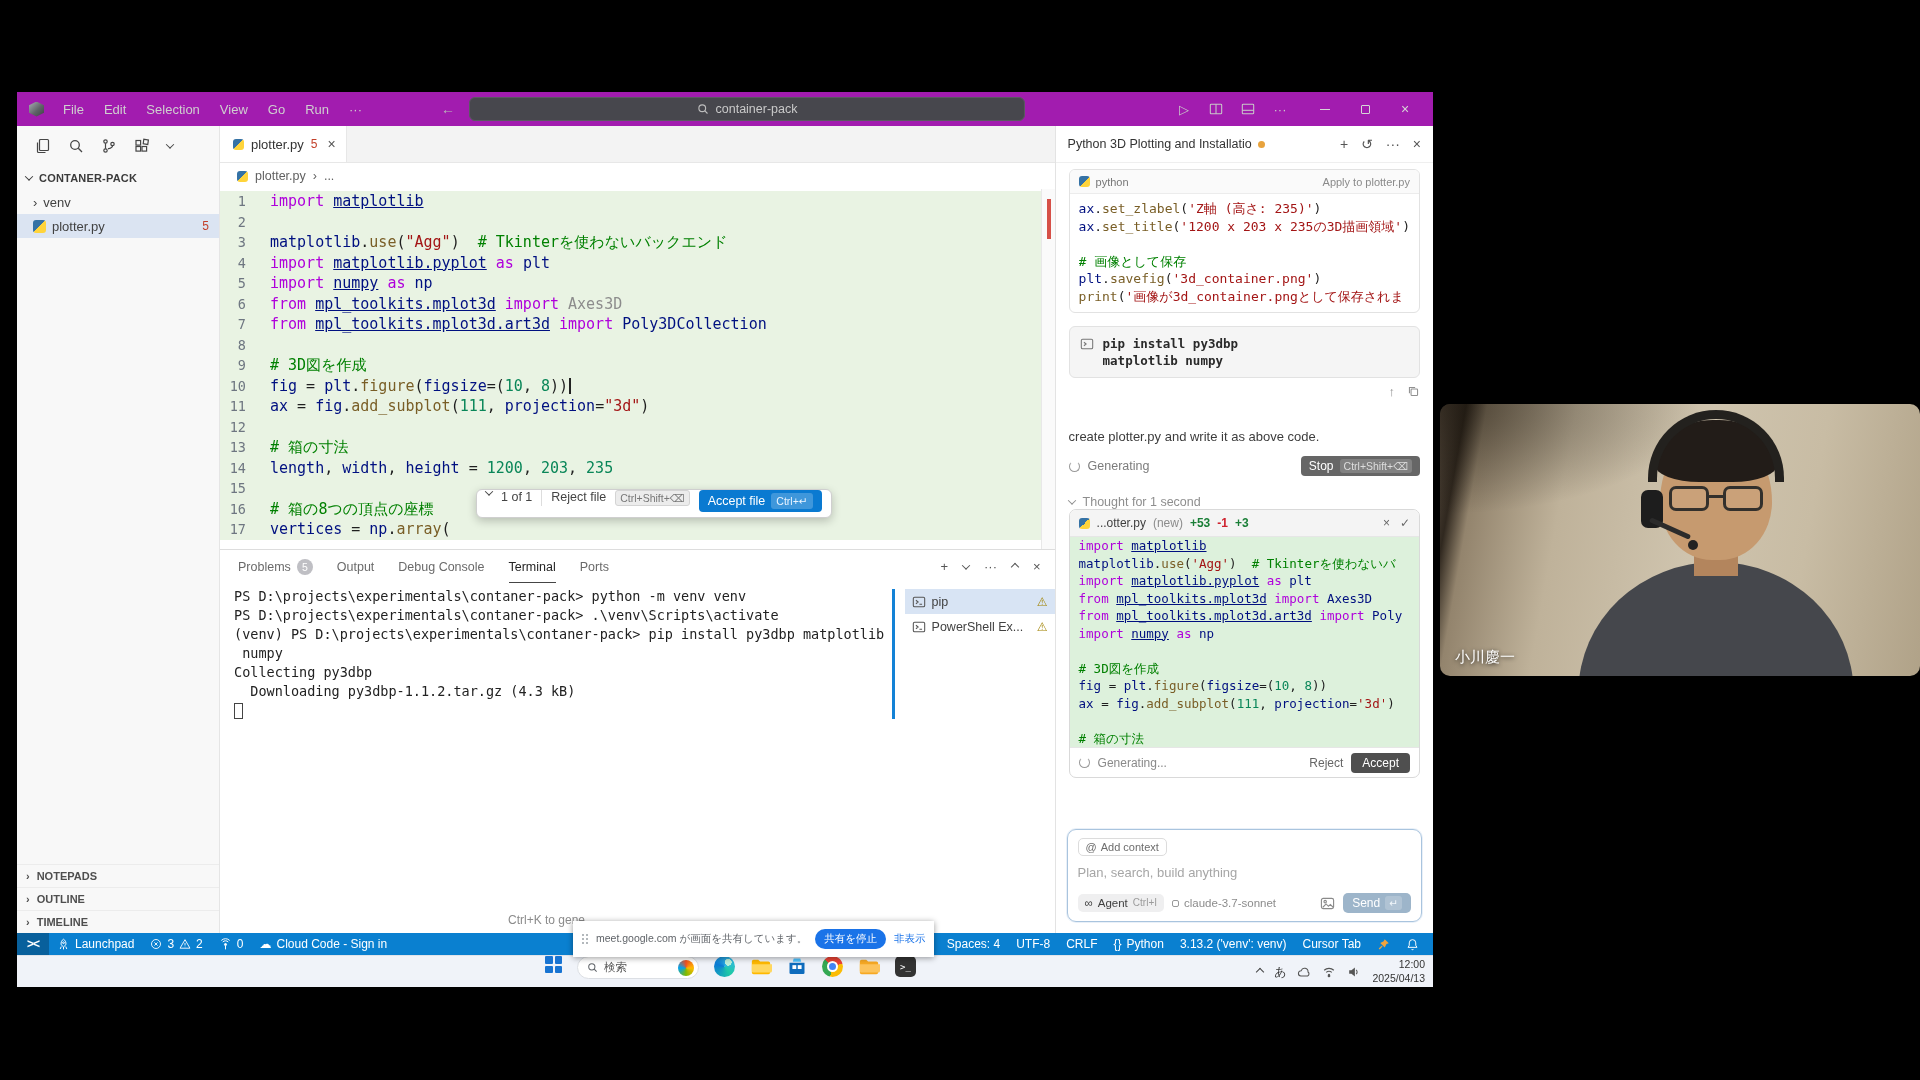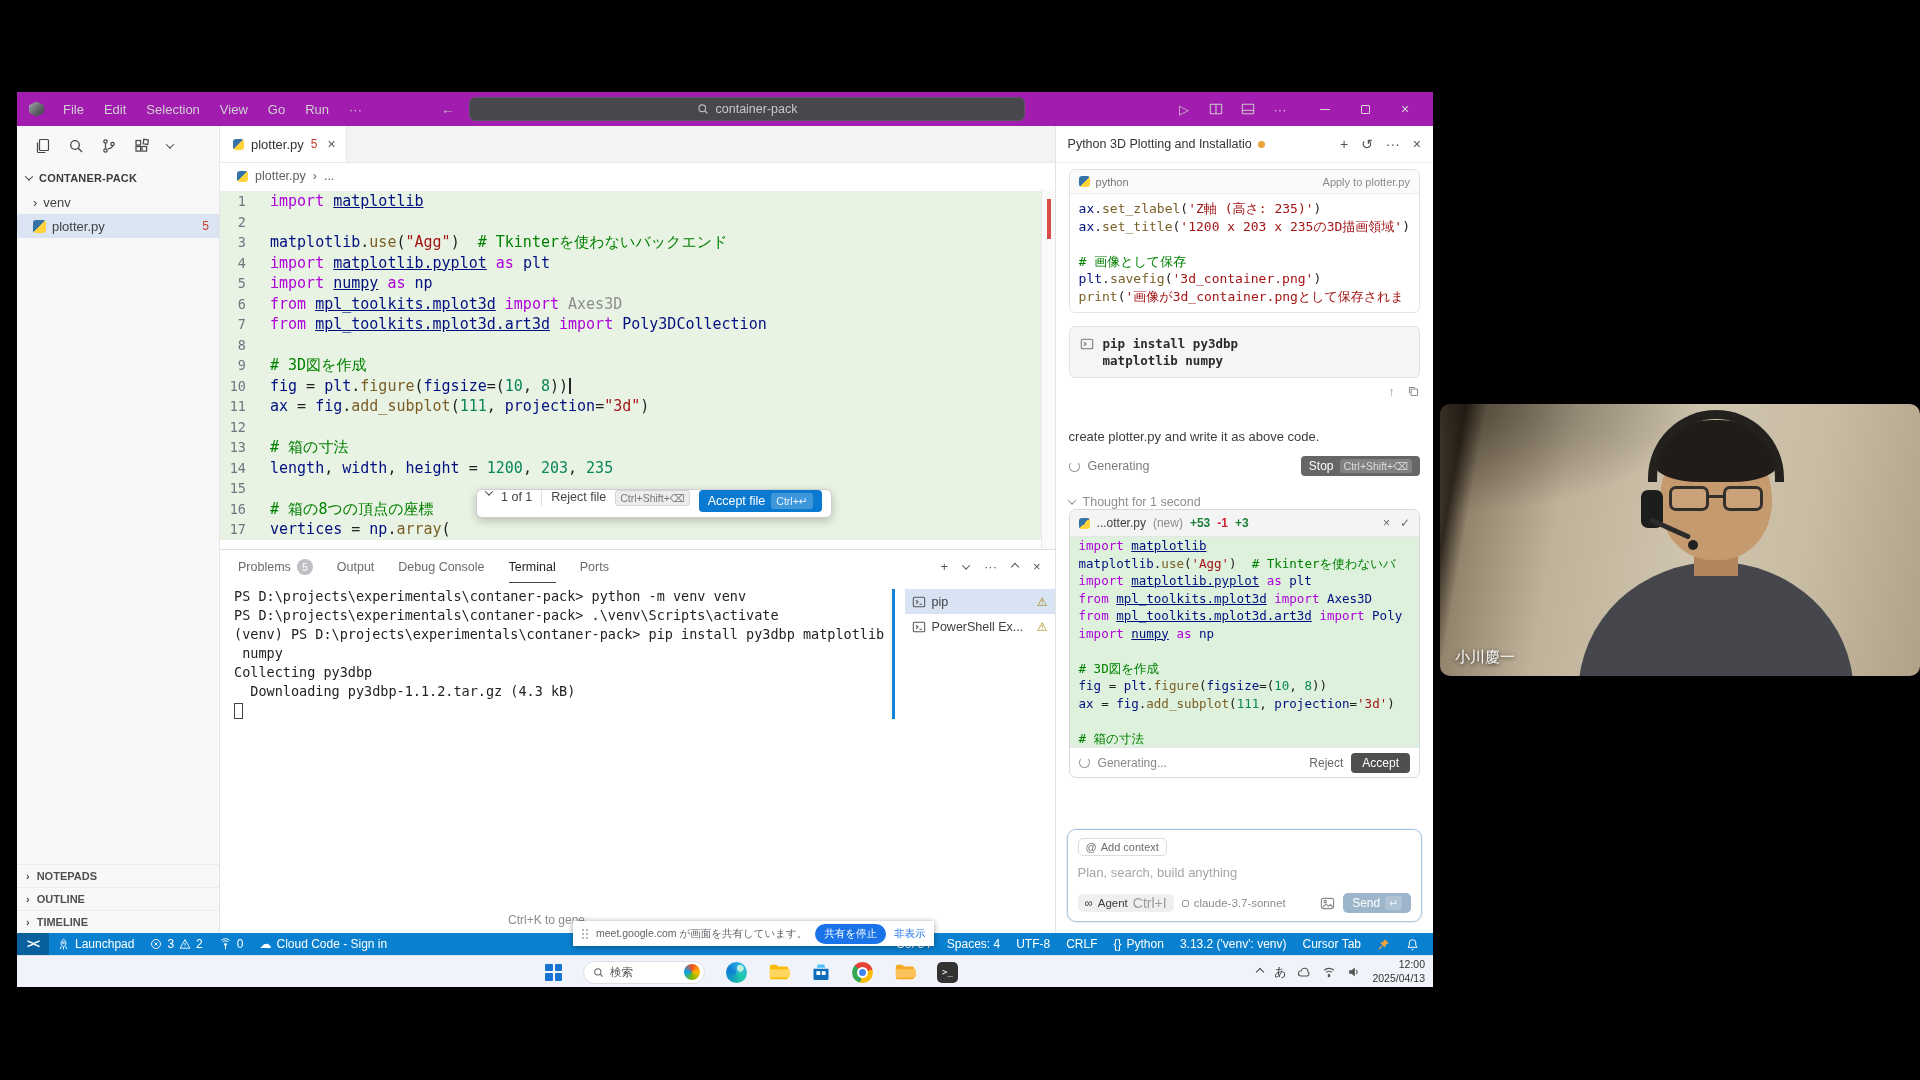--- a/index.html
+++ b/index.html
@@ -106,48 +106,48 @@
 .card-code{font-family:"DejaVu Sans Mono","Liberation Mono",monospace;font-size:12.5px}
 .card-code .cl{height:17.5px;line-height:17.5px;background:#ddf1dc;padding:0 9px;overflow:hidden;display:flex}
 .dc-footer{height:30px;border-top:1px solid #e6e6e6;display:flex;align-items:center;gap:8px;padding:0 9px;font-size:12px;color:#8a8a8a}
 .dc-reject{margin-left:auto;color:#666}
 .dc-accept{background:#4f4f4f;color:#fff;border-radius:4px;padding:3px 11px;font-size:12px}
 .composer{flex:0 0 auto;margin:8px 11px 11px;border:1px solid #a9c4de;border-radius:9px;padding:8px 10px;box-shadow:0 0 0 1px rgba(70,130,200,.12)}
 .ctx-chip{display:inline-flex;align-items:center;gap:4px;border:1px solid #dcdcdc;border-radius:5px;padding:2px 7px;font-size:11px;color:#6d6d6d}
 .placeholder{margin-top:9px;font-size:13px;color:#a6a6a6}
 .composer-bottom{margin-top:13px;display:flex;align-items:center;gap:8px}
 .agent-chip{display:flex;align-items:center;gap:5px;background:#efeff0;border-radius:5px;padding:2px 7px;font-size:11.5px;color:#3f3f3f}
-.agent-chip .kbd{background:transparent;border:none;color:#9b9b9b;font-size:14px;padding:0}
+.agent-chip .kbd{background:transparent;border:none;color:#9b9b9b;font-size:10px;padding:0}
 .model-sel{display:flex;align-items:center;gap:5px;font-size:11.5px;color:#8c8c8c}
 .model-dot{width:7px;height:7px;border:1.2px solid #999;border-radius:2px}
 .img-icon{margin-left:auto;color:#8a8a8a}
 .send-btn{display:flex;align-items:center;gap:5px;background:#9db5ca;color:#fff;border-radius:5px;padding:3px 9px;font-size:12px}
 .send-btn .kbd{background:rgba(255,255,255,.2);border:none;color:#f2f7fb}
 
 .statusbar{height:22px;flex:0 0 22px;background:#0a80d0;color:#fff;display:flex;align-items:center;font-size:12px}
 .sb-left{display:flex;align-items:center;height:100%}
 .sb-right{margin-left:auto;display:flex;align-items:center;height:100%;padding-right:6px}
 .sb-item{display:flex;align-items:center;gap:5px;padding:0 8px;height:100%;white-space:nowrap}
 .sb-remote{background:#08609c;font-weight:bold;letter-spacing:-1px;padding:0 10px}
 
 .taskbar{height:32px;flex:0 0 32px;background:#f0f3f9;border-top:1px solid #dfe3ea;position:relative}
-.tb-apps{position:absolute;left:528px;top:0;height:32px;display:flex;align-items:center;gap:21px}
+.tb-apps{position:absolute;left:528px;top:0;height:32px;display:flex;gap:15px}
 .win-logo{width:17px;height:17px;display:grid;grid-template-columns:1fr 1fr;gap:2px}
 .win-logo span{background:#1874d2;border-radius:1px}
 .search-pill{width:122px;height:23px;background:#fff;border:1px solid #dcdfe4;border-radius:12px;display:flex;align-items:center;gap:6px;padding:0 4px 0 9px;font-size:11.5px;color:#555}
 .bing-circle{margin-left:auto;width:16px;height:16px;border-radius:50%;background:conic-gradient(#f25022,#ffb900,#7fba00,#00a4ef,#f25022)}
 .edge-icon{width:21px;height:21px;border-radius:50%;background:radial-gradient(circle at 68% 30%,#bdf0da 0 16%,transparent 17%),conic-gradient(from 140deg,#1fc9a6,#0b7bd4 40%,#35b9e6 72%,#1fc9a6)}
 .chrome-icon{width:21px;height:21px;border-radius:50%;background:conic-gradient(from -45deg,#ea4335 0 33%,#fbbc05 0 66%,#34a853 0 100%);position:relative}
 .chrome-icon span{position:absolute;inset:5px;background:#4285f4;border:2.5px solid #fff;border-radius:50%}
 .term-app{width:21px;height:21px;border-radius:5px;background:#333;color:#fff;font-family:"DejaVu Sans Mono",monospace;font-size:9px;display:flex;align-items:center;justify-content:center}
 .tb-tray{position:absolute;right:8px;top:0;height:32px;display:flex;align-items:center;gap:11px;color:#444}
 .tray-clock{text-align:right;font-size:10.5px;line-height:1.3;color:#333}
 .ime{font-size:12px;color:#333}
 
-.meetbar{position:absolute;left:573px;top:921px;height:25px;display:flex;align-items:center;gap:8px;background:#fff;border-radius:0;box-shadow:0 1px 6px rgba(0,0,0,.4);padding:0 9px;font-size:10.5px;color:#5f6368;z-index:40;white-space:nowrap}
+.meetbar{position:absolute;left:573px;top:921px;height:36px;display:flex;align-items:center;gap:8px;background:#fff;border-radius:0;box-shadow:0 1px 6px rgba(0,0,0,.4);padding:0 9px;font-size:10.5px;color:#5f6368;z-index:40;white-space:nowrap}
 .grip{display:grid;grid-template-columns:1fr 1fr;gap:2px}
 .grip span{width:2px;height:2px;border-radius:50%;background:#9aa0a6}
 .meet-stop{background:#1a73e8;color:#fff;border-radius:12px;padding:3px 9px}
 .meet-hide{color:#1a73e8}
 
 .webcam{position:absolute;left:1440px;top:404px;width:480px;height:272px;border-radius:10px;overflow:hidden;background:linear-gradient(100deg,#5c5043 0%,#30281f 5%,#93846d 9%,#bfb29a 26%,#cfc4ae 52%,#c8bca4 74%,#b0a288 100%)}
 .wc-shadow{position:absolute;inset:0;background:radial-gradient(120% 90% at 0% 0%,rgba(20,15,8,.55),transparent 45%)}
 .person{position:absolute;left:50%;bottom:0;transform:translateX(-38%);width:300px;height:230px}
 .torso{position:absolute;bottom:-36px;left:50%;transform:translateX(-50%);width:275px;height:150px;background:#45474c;border-radius:52% 52% 0 0/90% 90% 0 0}
 .neck{position:absolute;bottom:100px;left:50%;transform:translateX(-50%);width:44px;height:36px;background:#b3855d}

